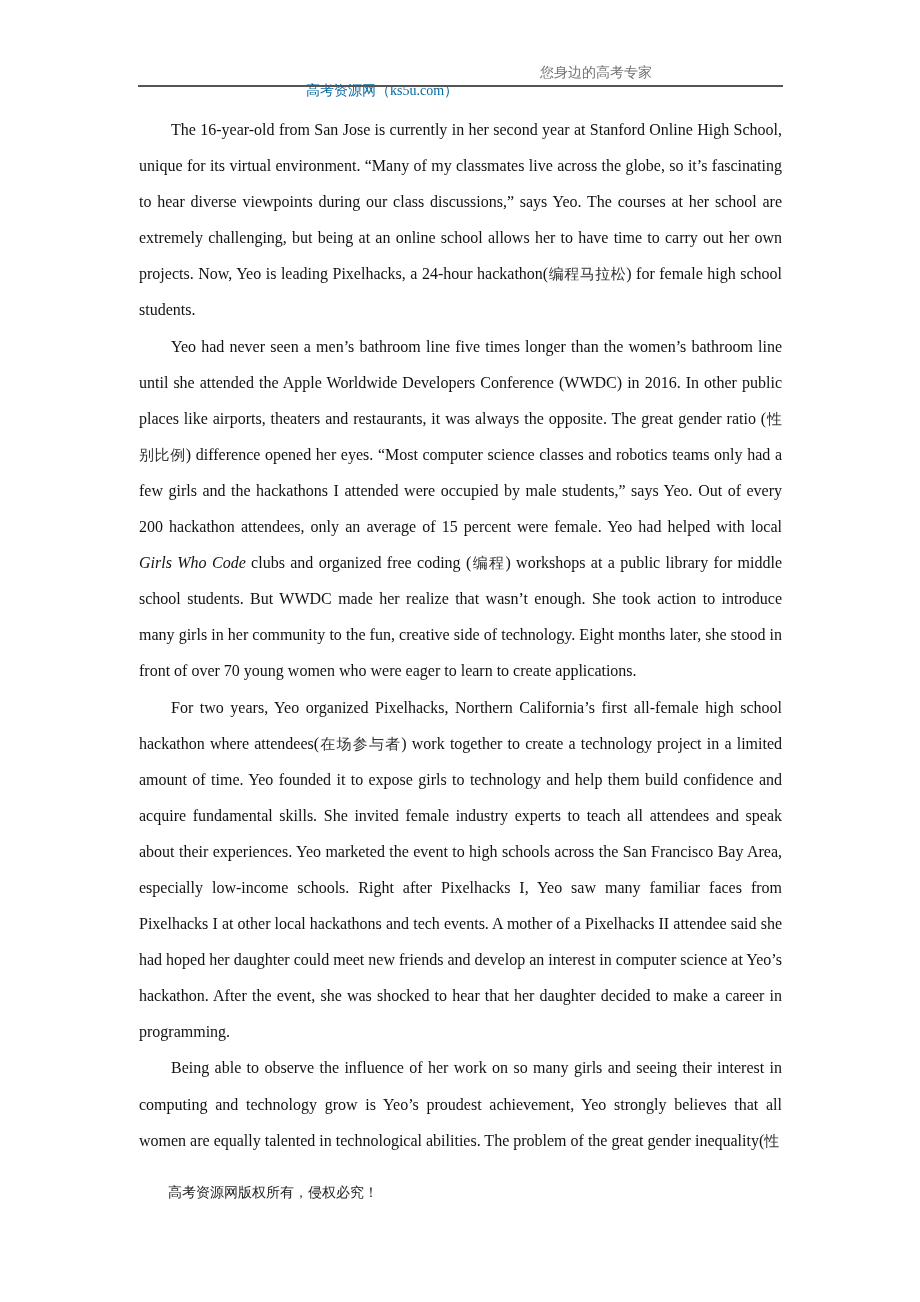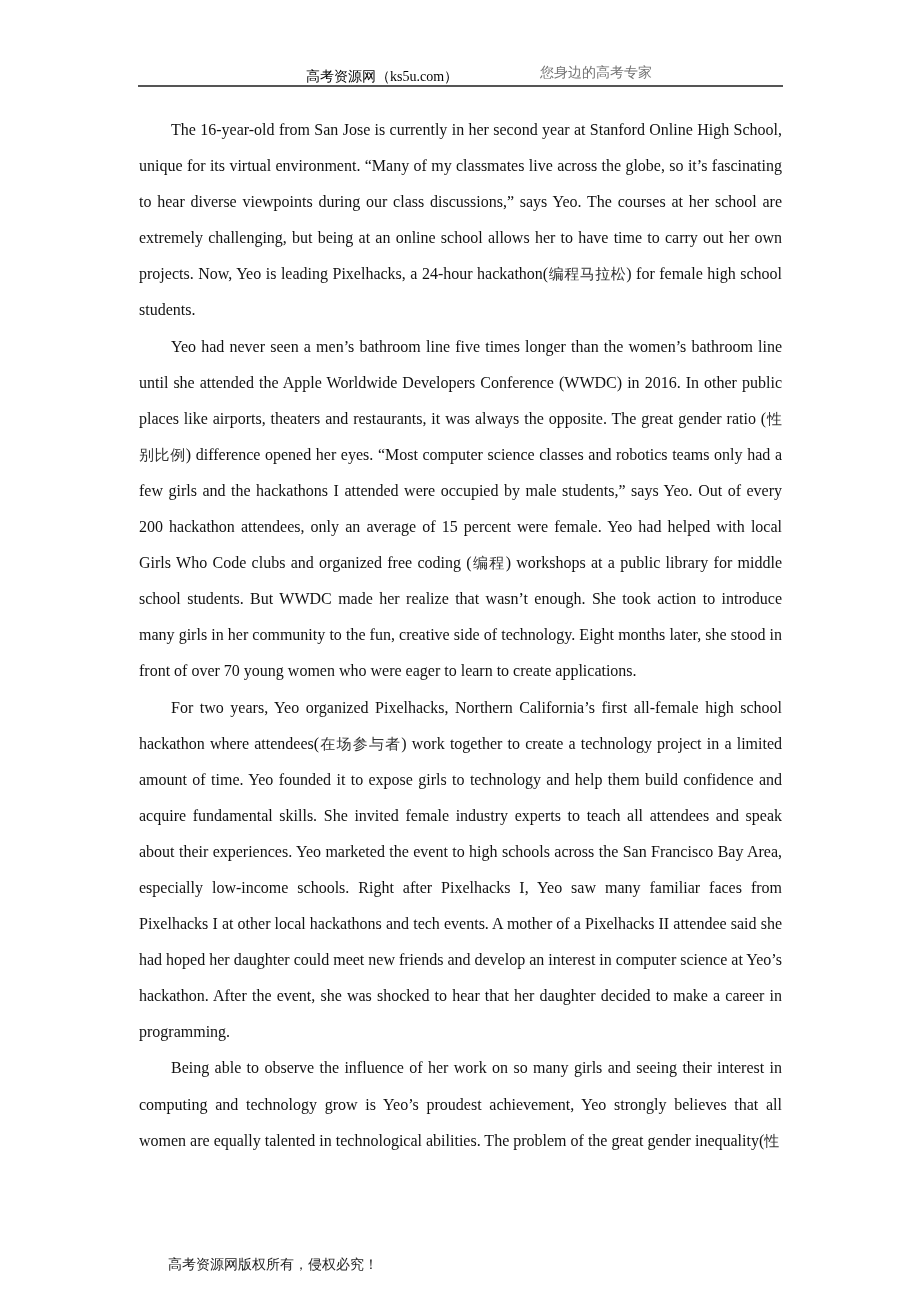--- a/index.html
+++ b/index.html
@@ -1,29 +1,29 @@
 <!DOCTYPE html>
 <html><head>
 <meta charset="utf-8">
 <style>
   html, body { margin: 0; padding: 0; background: #ffffff; }
   body { width: 920px; height: 1302px; position: relative; overflow: hidden;
          font-family: "Liberation Serif", "DejaVu Serif", serif; color: #111; }
   .page-header { position: absolute; top: 64px; left: 138px; width: 645px; height: 22px; }
-  .hdr-left { position: absolute; left: 168px; top: 4px; font-size: 14px; color: #000000; }
+  .hdr-left { position: absolute; left: 168px; top: 18px; font-size: 14px; color: #0369a1; }
   .hdr-right { position: absolute; left: 402px; top: 0; font-size: 14px; color: #737373; }
   .hdr-rule { position: absolute; left: 138px; top: 85px; width: 645px; height: 0;
               border-top: 2px solid #555; }
   .body-text { position: absolute; top: 112px; left: 139px; width: 643px;
                font-size: 16px; line-height: 36.1px; text-align: justify; }
   .body-text p { margin: 0; }
   .indent { text-indent: 32px; }
   .cjk { font-family: "DejaVu Sans", sans-serif; font-size: 15px; color: #333; margin-top: 31px; }
-  .ital { }
-  .page-footer { position: absolute; top: 1256px; left: 168px; font-size: 14px; color: #222; }
+  .ital { font-style: italic; }
+  .page-footer { position: absolute; top: 1184px; left: 168px; font-size: 14px; color: #222; }
 </style>
 </head>
 <body>
 
 <div class="page-header">
   <span class="hdr-left">高考资源网（ks5u.com）</span>
   <span class="hdr-right">您身边的高考专家</span>
 </div>
 <div class="hdr-rule"></div>
 

